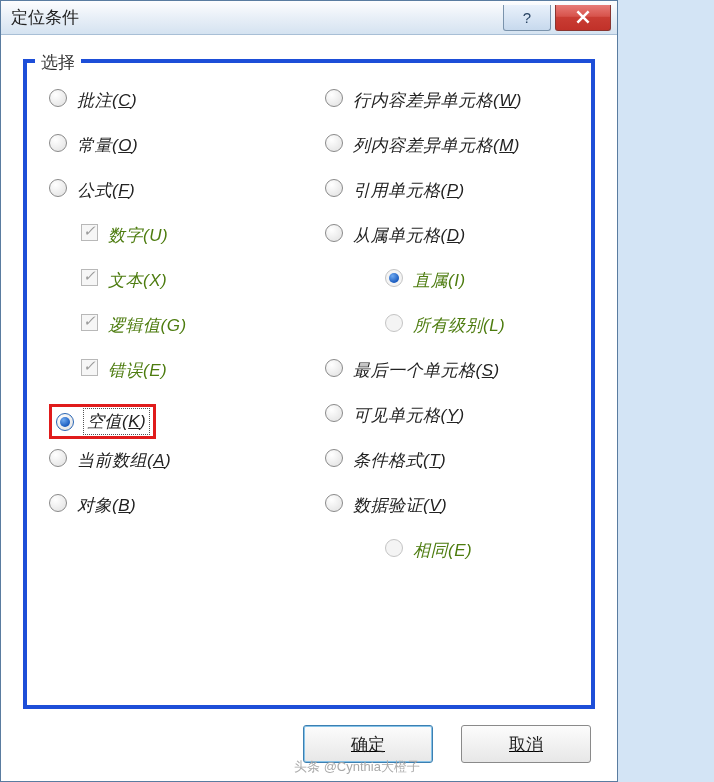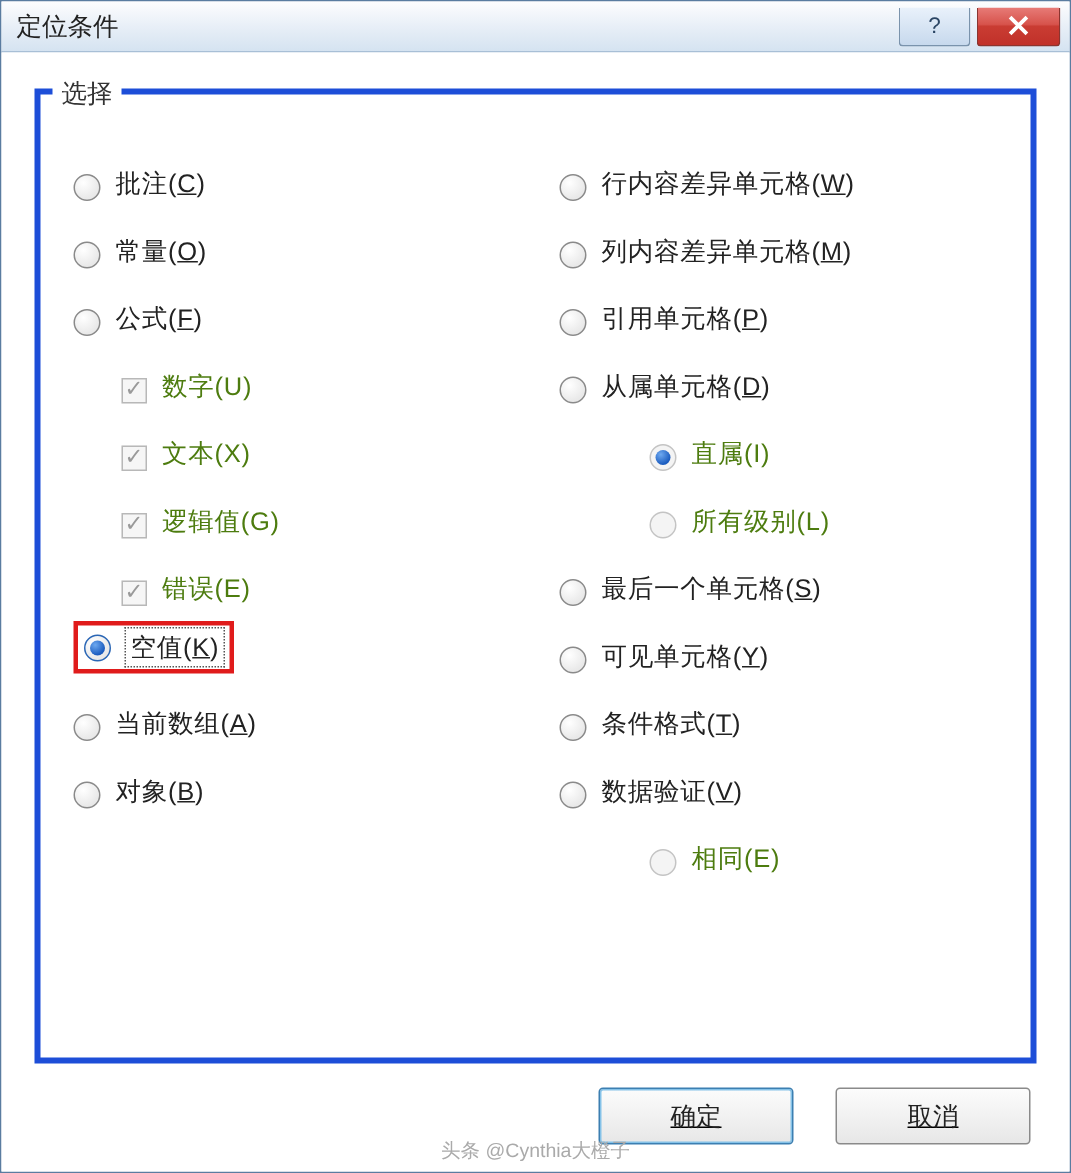--- a/index.html
+++ b/index.html
@@ -7,21 +7,21 @@
       font-family: "Microsoft YaHei", "SimSun", sans-serif;
       font-size: 16px;
       background: #d3e4f5;
       width: 714px;
       height: 782px;
       overflow: hidden;
     }
     .dialog {
       background: #fff;
       border: 1px solid #5a7ca0;
-      width: 714px;
+      width: 618px;
       height: 782px;
       display: flex;
       flex-direction: column;
     }
     .titlebar {
       height: 34px;
       background: linear-gradient(to bottom, #fdfdfe 0%, #e8eff7 50%, #d5e3f1 100%);
       border-bottom: 1px solid #a8bfd6;
       display: flex;
       align-items: center;
@@ -80,23 +80,24 @@
       color: #333;
       font-size: 17px;
     }
     .cols {
       display: flex;
       gap: 20px;
     }
     .col { flex: 1; }
     .row {
       display: flex;
-      align-items: flex-end;
+      align-items: flex-start;
       height: 45px;
       padding-left: 6px;
+      font-style: italic;
     }
     .row.indent1 { padding-left: 38px; }
     .row.indent2 { padding-left: 66px; }
     .radio {
       width: 18px; height: 18px;
       border-radius: 50%;
       border: 1px solid #8a8a8a;
       background: radial-gradient(circle at 35% 30%, #fff 0%, #e9e9e9 70%);
       margin-right: 10px;
       position: relative;

